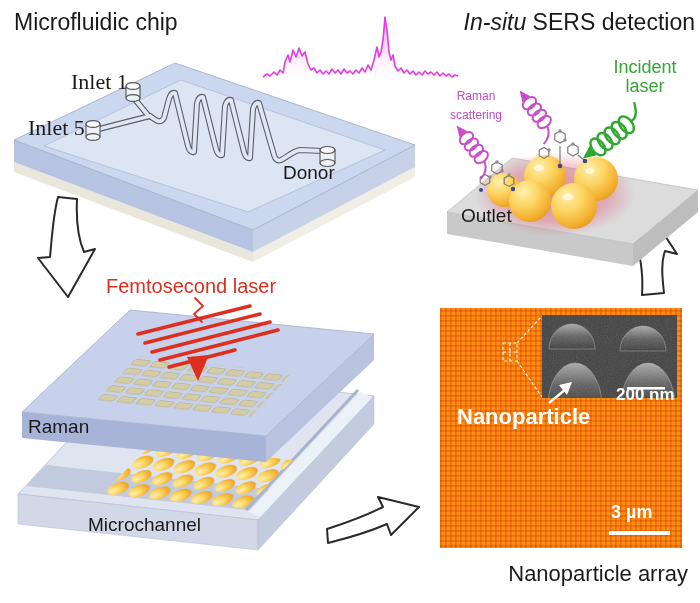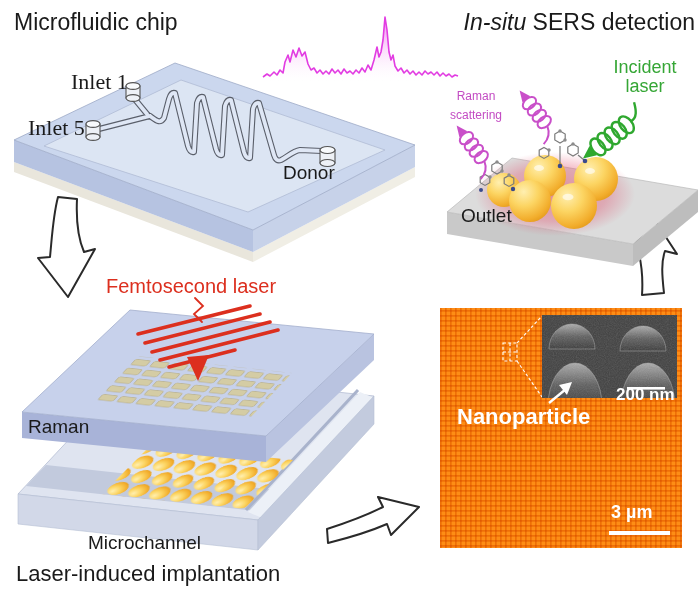--- a/index.html
+++ b/index.html
@@ -238,34 +238,34 @@
       <ellipse cx="28" cy="0" rx="5" ry="7.5"></ellipse>
       <path d="M33,0 C40,2 44,8 45,14"></path>
     </g>
   </g>
 </svg>
 
 <div class="t title" style="left:14px;top:10px">Microfluidic chip</div>
 
 <div class="t title right" style="left:423px;top:10px;width:272px"><i>In-situ</i><span> SERS detection</span></div>
 
-<div class="t title-sm" style="left:16px;top:562px">Laser-induced implantation</div>
-
+
+<div class="t title-sm right" style="left:438px;top:562px;width:250px">Nanoparticle array</div>
 
 <div class="t lbl" style="left:71px;top:70px">Inlet 1</div>
 <div class="t lbl" style="left:28px;top:116px">Inlet 5</div>
 <div class="t lbl-lg" style="left:283px;top:163px">Donor</div>
 
 <div class="t magenta" style="left:420px;top:87px;width:112px"><span>Raman</span><br><span>scattering</span></div>
 
 <div class="t green" style="left:600px;top:58px;width:90px"><span>Incident</span><br><span>laser</span></div>
 
 <div class="t lbl-lg" style="left:461px;top:206px">Outlet</div>
 
 <div class="t red" style="left:106px;top:276px">Femtosecond laser</div>
 <div class="t lbl-lg" style="left:28px;top:417px">Raman</div>
-<div class="t lbl-lg" style="left:88px;top:533px">Microchannel</div>
+<div class="t lbl-lg" style="left:88px;top:515px">Microchannel</div>
 
 <div class="t wb" style="left:457px;top:405px;font-size:22px">Nanoparticle</div>
 <div class="t wb" style="left:616px;top:386px;font-size:17px">200 nm</div>
 <div class="t wb" style="left:611px;top:503px;font-size:18px">3 µm</div>
 
 </div>
 
 </body></html>

